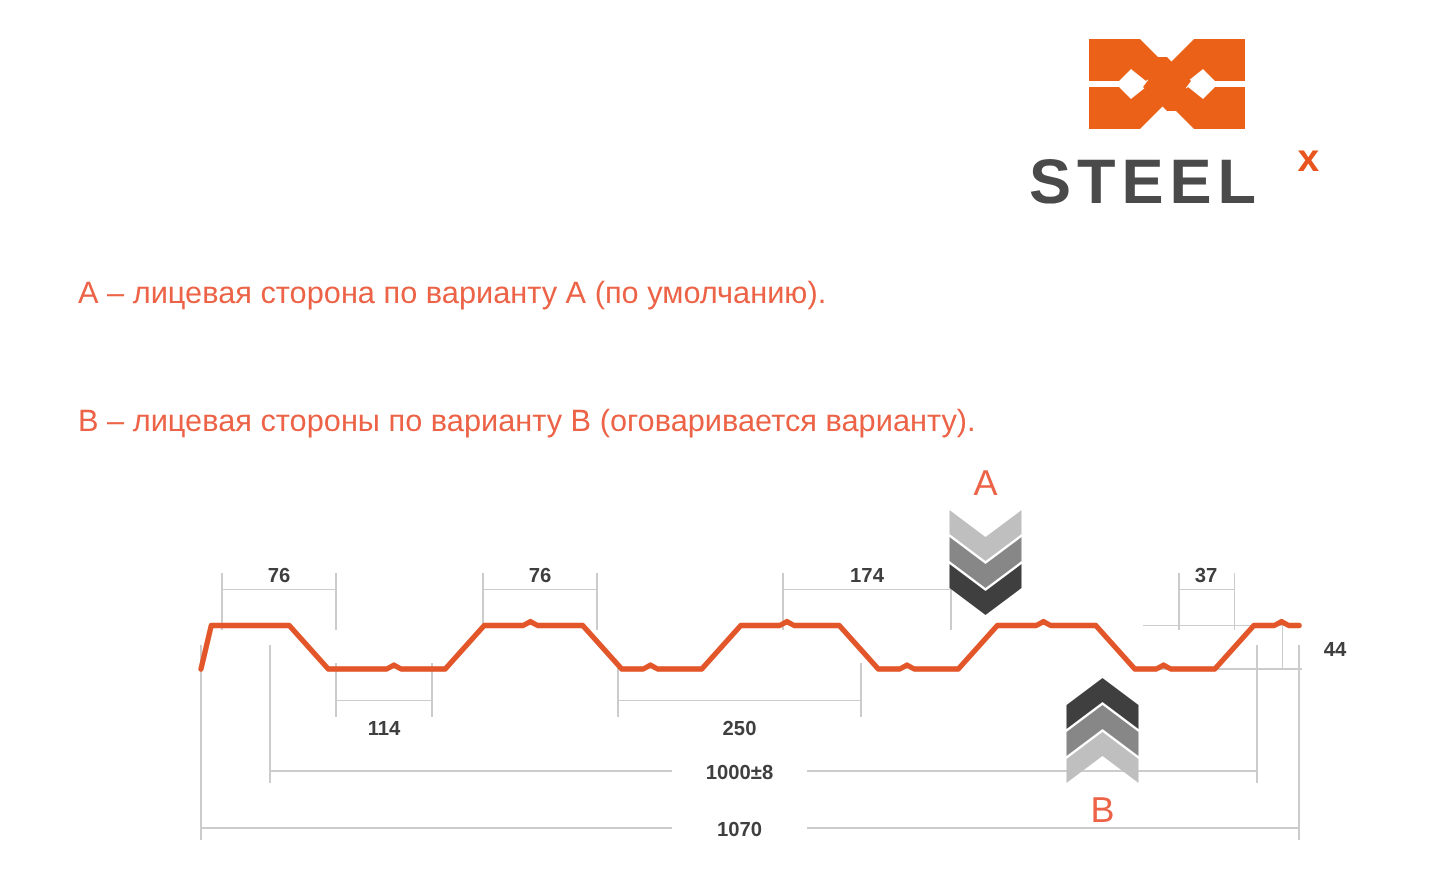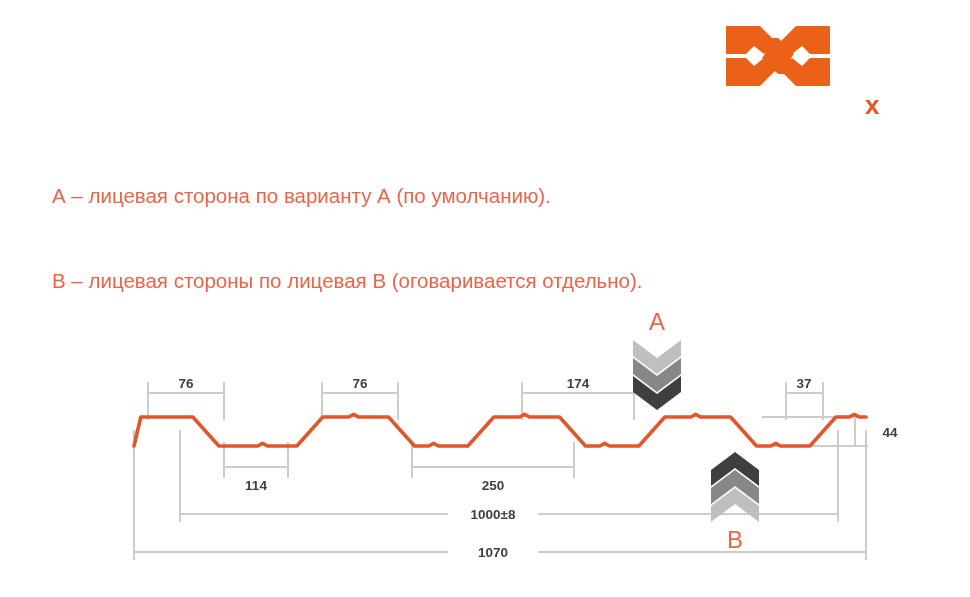--- a/index.html
+++ b/index.html
@@ -120,27 +120,28 @@
 
           <path d="M106,70 L72,70 L56,54 L68,42 L78,50 L86,42 L106,42 Z"></path>
 
           <path d="M38,22 L54,22 L70,38 L64,46 L50,46 L36,32 Z"></path>
           <path d="M70,58 L54,58 L38,42 L44,34 L58,34 L72,48 Z"></path>
         </g>
       </svg>
     </div>
 
     <div id="logo-wordmark">
+      <span class="wm-text">STEEL</span>
       <span class="wm-sup">x</span>
     </div>
 
   </div>
 
   <div class="caption" id="caption-a">А – лицевая сторона по варианту А (по умолчанию).</div>
-  <div class="caption" id="caption-b">В – лицевая стороны по лицевая В (оговаривается отдельно).</div>
+  <div class="caption" id="caption-b">В – лицевая стороны по варианту В (оговаривается варианту).</div>
 
   <div id="drawing">
     <svg viewBox="0 0 970 290" width="970" height="290">
 
       <g stroke="#cccccc" stroke-width="1.2" fill="none" shape-rendering="crispEdges">
 
         <line x1="148" y1="92" x2="148" y2="130"></line>
         <line x1="224" y1="92" x2="224" y2="130"></line>
         <line x1="322" y1="92" x2="322" y2="130"></line>
         <line x1="398" y1="92" x2="398" y2="130"></line>

